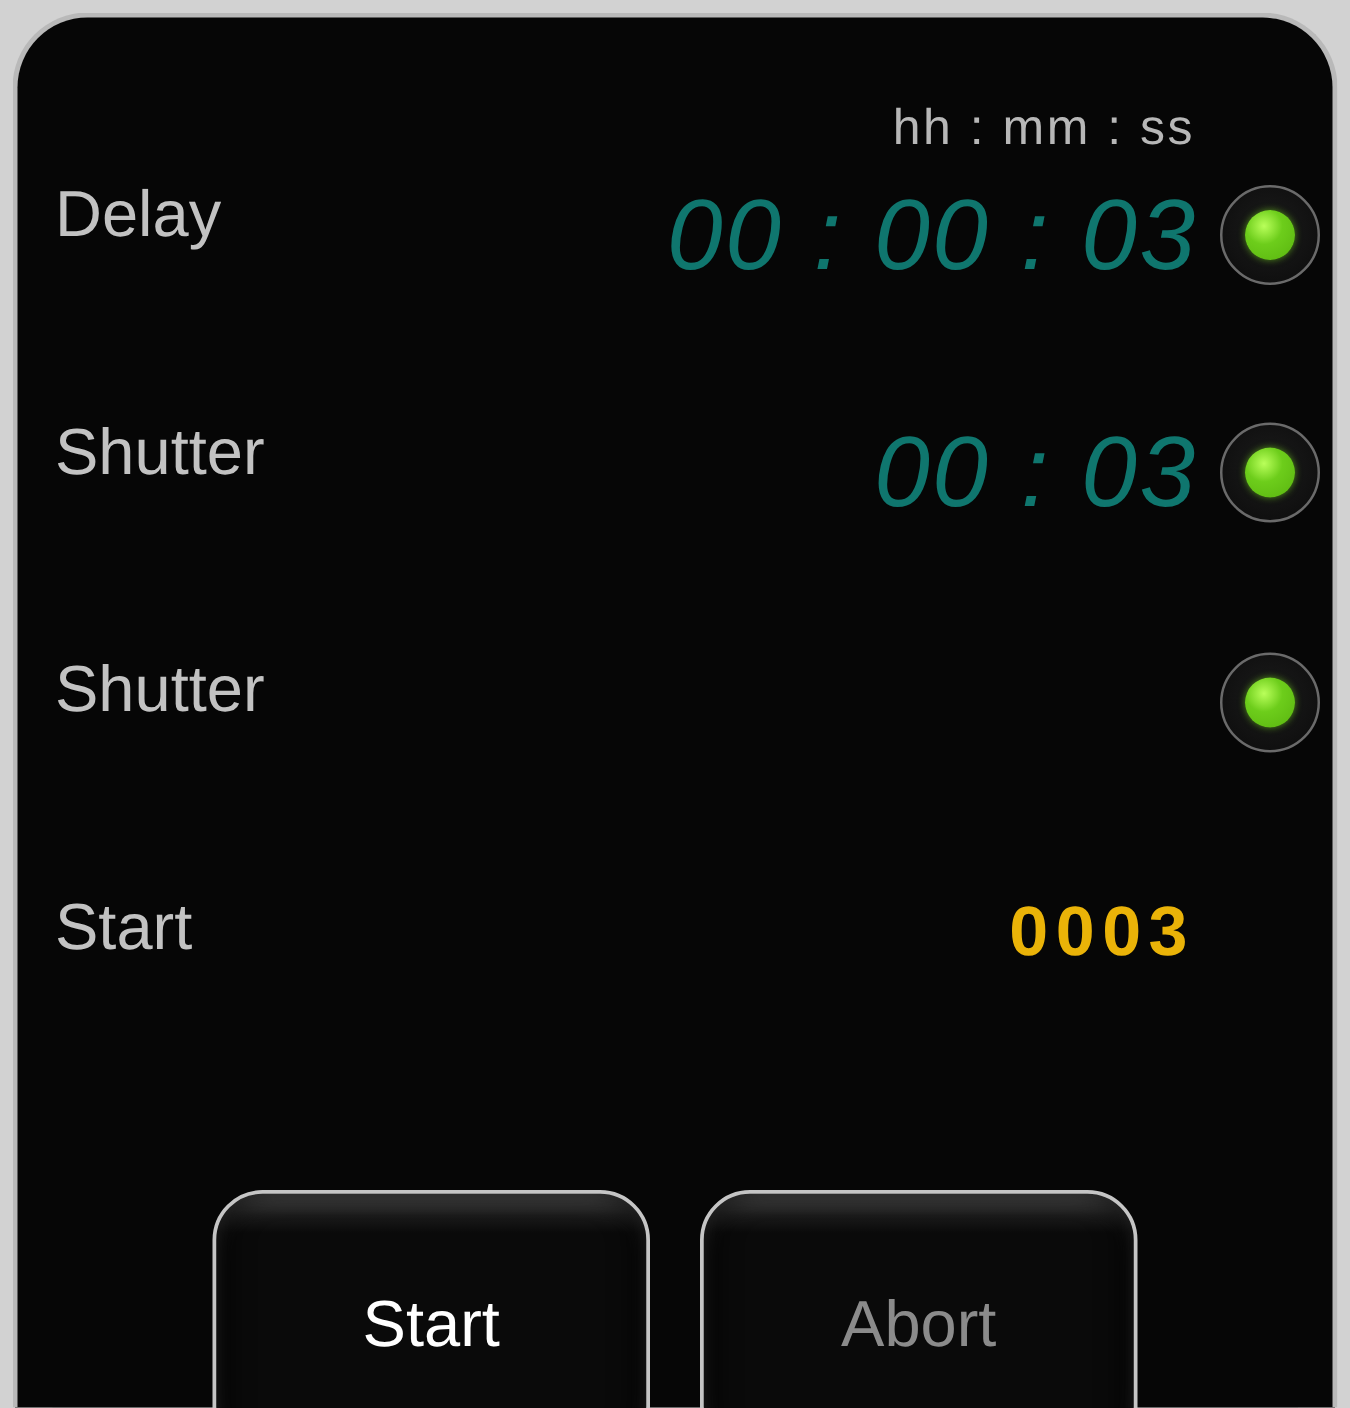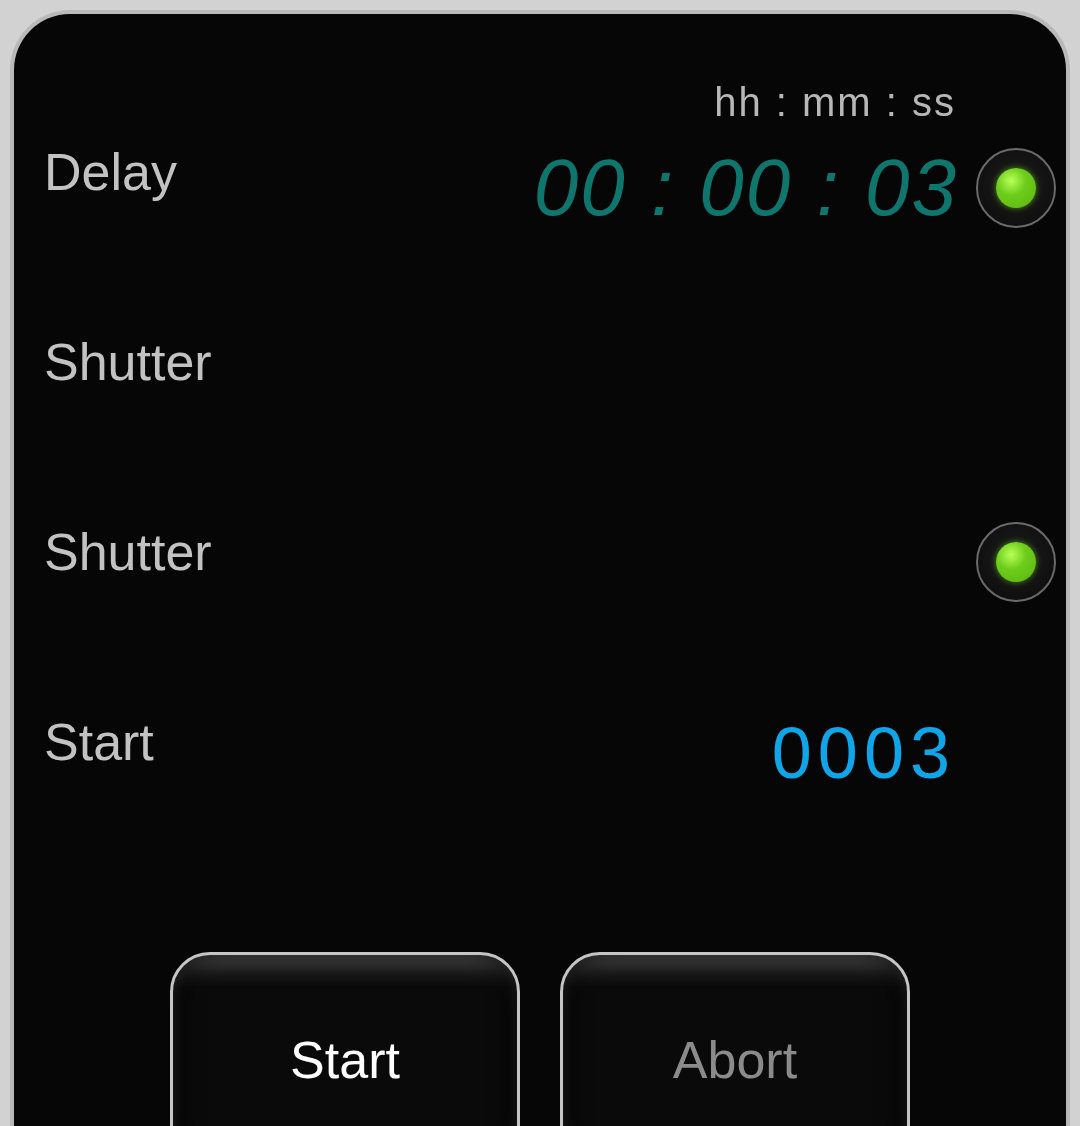--- a/index.html
+++ b/index.html
@@ -83,23 +83,23 @@
     flex-shrink: 0;
   }
   .indicator-dot {
     width: 40px;
     height: 40px;
     border-radius: 50%;
     background: radial-gradient(circle at 38% 32%, #b9ff5a 0%, #6dcd1b 40%, #59b40f 100%);
     box-shadow: 0 0 6px rgba(120,220,30,0.6);
   }
   .shots-value {
-    color: #0ea5e9;
-    font-size: 72px;
-    font-weight: 400;
+    color: #eab308;
+    font-size: 56px;
+    font-weight: 700;
     letter-spacing: 6px;
     padding-right: 100px;
     font-variant-numeric: tabular-nums;
   }
   .button-row {
     margin-top: 50px;
     display: flex;
     justify-content: center;
     gap: 40px;
   }
@@ -148,20 +148,26 @@
     <div class="value-col">
       <span class="time-value">00 : 00 : 03</span>
       <span class="indicator">
         <span class="indicator-dot"></span>
       </span>
     </div>
   </div>
 
   <div class="row">
     <div class="label-col">Shutter</div>
+    <div class="value-col">
+      <span class="time-value">00 : 03</span>
+      <span class="indicator">
+        <span class="indicator-dot"></span>
+      </span>
+    </div>
   </div>
 
   <div class="row">
     <div class="label-col">Shutter</div>
     <div class="value-col">
       <span class="indicator">
         <span class="indicator-dot"></span>
       </span>
     </div>
   </div>

